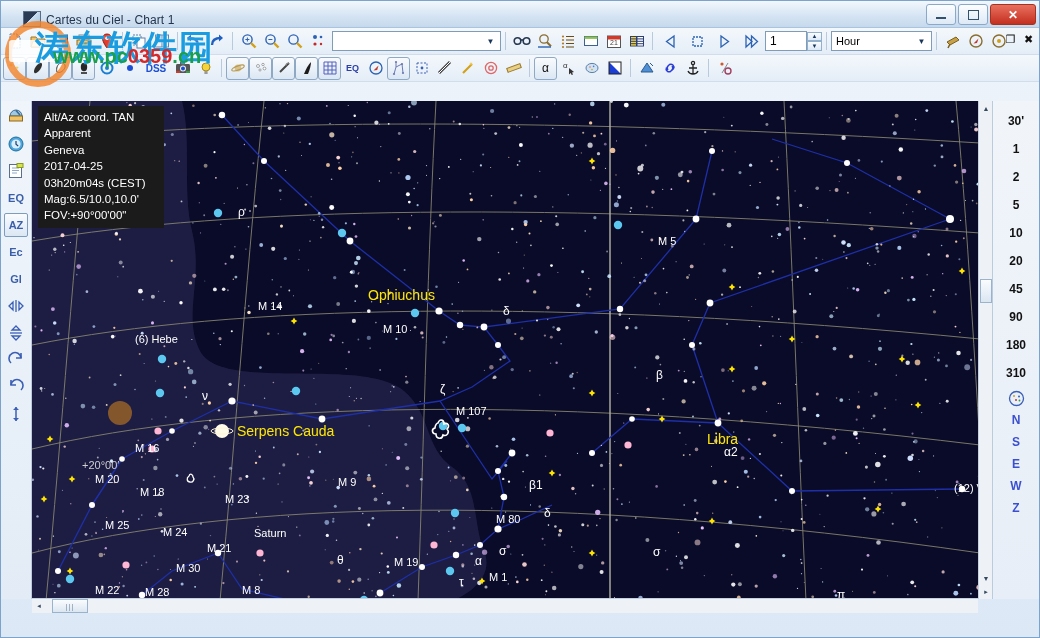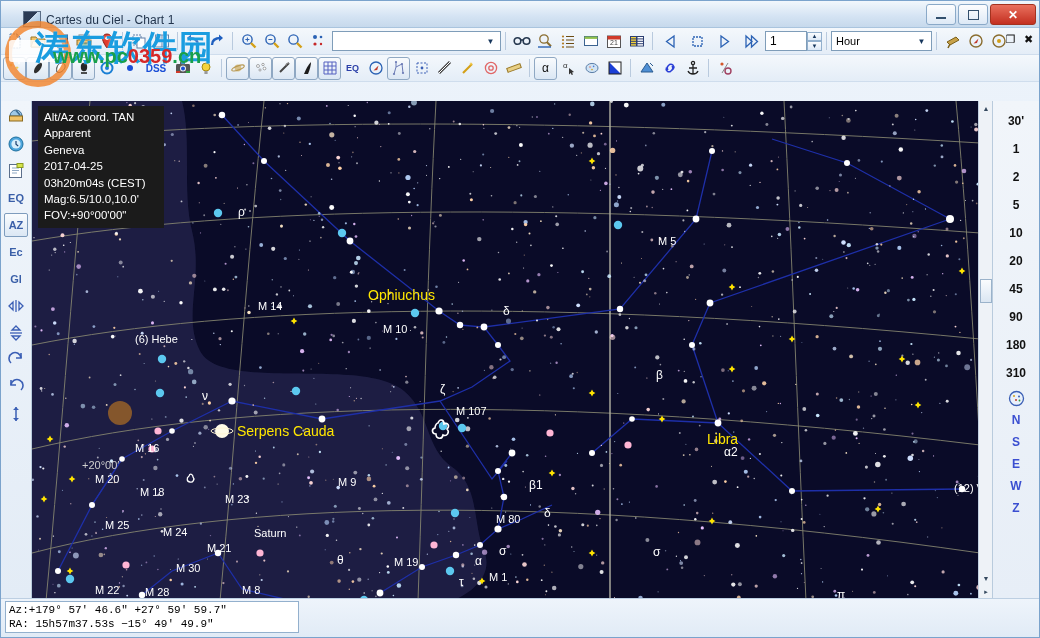--- a/index.html
+++ b/index.html
@@ -1993,20 +1993,14 @@
             </g>
           </svg>
         </div>
       <div class="cb">N</div>
       <div class="cb">S</div>
       <div class="cb">E</div>
       <div class="cb">W</div>
       <div class="cb">Z</div>
     </div>
 
-    <div class="statusbar">
-      <div class="statusbox">
-        <div>Az:+179° 57′ 46.6″ +27° 59′ 59.7″</div>
-        <div>RA: 15h57m37.53s −15° 49′ 49.9″</div>
-      </div>
-    </div>
   </div>
 </div>
 
 </body></html>

